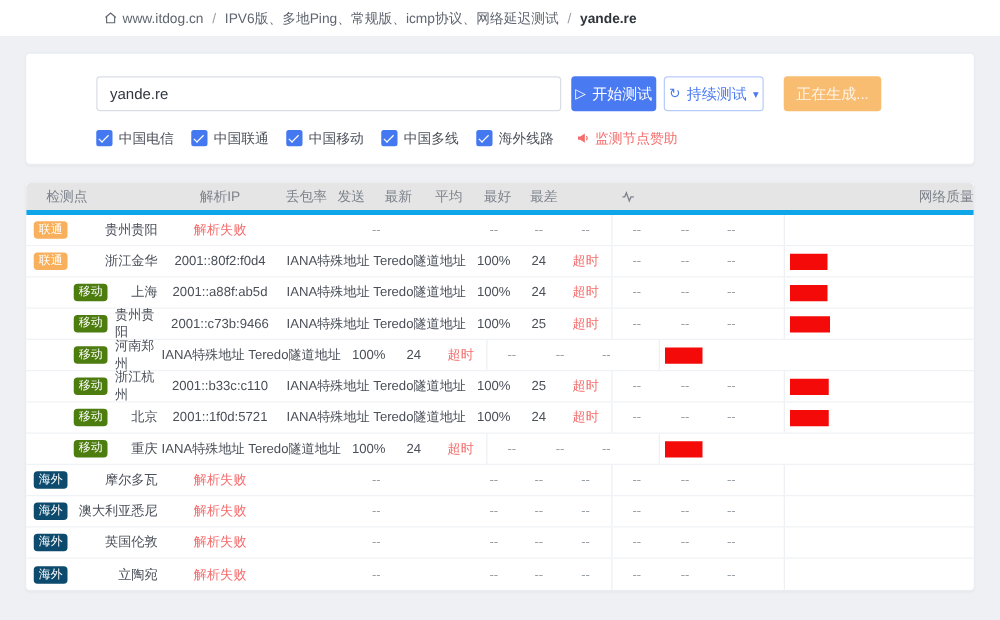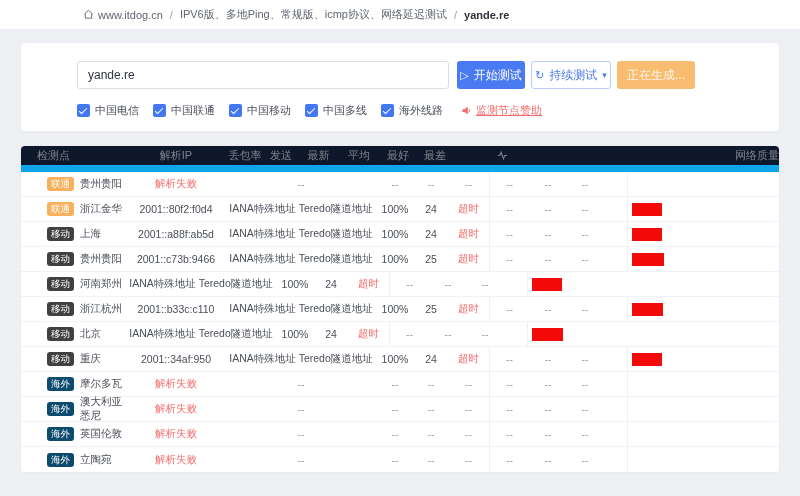--- a/index.html
+++ b/index.html
@@ -21,51 +21,51 @@
   .toolbar-card { height:90px; padding:18px 20px 0 56px; margin-bottom:13px; }
   .toolbar-row { display:flex; align-items:center; }
   .target-input { width:372px; height:28px; border:1px solid #d9dee6; border-radius:3px;
     padding:0 10px; font-size:12px; color:#303540; outline:none;
     font-family:"Liberation Sans","DejaVu Sans",sans-serif; }
   .btn { height:28px; border-radius:3px; font-size:12px; display:inline-flex;
     align-items:center; justify-content:center; gap:5px; cursor:pointer; border:none;
     font-family:"Liberation Sans","DejaVu Sans",sans-serif; }
   .btn-start { background:#4a7af2; color:#fff; width:68px; margin-left:8px; }
   .btn-cont  { background:#fff; color:#4a7af2; border:1px solid #b9cdfa; width:80px; margin-left:6px; }
-  .btn-gen   { background:#f8bd70; color:rgba(255,255,255,.85); width:78px; margin-left:6px; cursor:not-allowed; }
+  .btn-gen   { background:#f8bd70; color:rgba(255,255,255,.85); width:78px; margin-left:16px; cursor:not-allowed; }
   .btn .ic { font-size:11px; line-height:1; }
   .caret { font-size:9px; }
 
   
   .filters-row { display:flex; align-items:flex-end; margin-top:14px; gap:14px; font-size:11px; }
   .cb-item { display:flex; align-items:center; gap:5px; cursor:pointer; color:#4a4f58; }
   .cb { width:13px; height:13px; background:#4478f0; border-radius:2px; position:relative; flex:0 0 13px; }
   .cb::after { content:""; position:absolute; left:4.2px; top:1.6px; width:3px; height:7px;
     border:solid #fff; border-width:0 1.5px 1.5px 0; transform:rotate(45deg); }
-  .sponsor { display:flex; align-items:center; gap:4px; color:#f56c6c; cursor:pointer; margin-left:4px;text-decoration:underline; }
+  .sponsor { display:flex; align-items:center; gap:4px; color:#f56c6c; cursor:pointer; margin-left:4px; }
 
   
-  .t-header { display:flex; height:26px; background:#0f172a; border-bottom:7px solid #0ea5e9;
+  .t-header { display:flex; height:26px; background:#e5e5e5; border-bottom:4px solid #0ea5e9;
     border-radius:4px 4px 0 0; font-size:11px; color:#7e838c; }
   .th,.td { display:flex; align-items:center; justify-content:center; }
   .c1 { width:105px; justify-content:flex-start; }
   .th.c1 { padding-left:16px; }
-  .td.c1 { padding-left:26px; gap:6px; }
+  .td.c1 { padding-left:6px; gap:6px;justify-content:space-between; }
   .c2 { width:100px; } .c3 { width:150px; } .c4 { width:38px; } .c5 { width:34px; }
   .c6 { width:41px; } .c7 { width:40px; } .c8 { width:38px; }
   .c9 { width:60px; padding-right:24px; }
   .c10 { flex:1; justify-content:space-between; }
   .th.c10 { padding-left:20px; gap:4px; }
   .td.c10 { padding-left:2px; }
   .td.c7, .td.c10 { border-left:1px solid #eef0f4; }
   .t-row { display:flex; height:25px; border-bottom:1px solid #f0f2f5; font-size:10.5px; }
   .t-row:last-child { border-bottom:none; }
   .badge { color:#fff; font-size:9.5px; line-height:14px; padding:0 4px; border-radius:3px; white-space:nowrap; }
   .badge.unicom   { background:#f8b05c; }
-  .badge.mobile   { background:#404040; }
+  .badge.mobile   { background:#4d7c0f;margin-left:32px; }
   .badge.overseas { background:#0c4a6e; }
   .red { color:#f56c6c; }
   .dim { color:#9aa0a8; }
   .qbar { height:13px; background:#f50a0a; margin-left:2px; }
   .hdr-ic { display:inline-flex; }
 </style>
 </head>
 <body>
 
 <div class="topbar">
@@ -247,37 +247,37 @@
           <div class="td c9 dim">--</div>
           <div class="td c10">
             <div class="qbar" style="width: 31px;"></div>
           </div>
         </div>
         <div class="t-row">
           <div class="td c1">
             <div class="badge mobile">移动</div>
             <div class="loc">北京</div>
           </div>
+          <div class="td c2 ">2001::1f0d:5721</div>
           <div class="td c3 ">IANA特殊地址 Teredo隧道地址</div>
           <div class="td c4 ">100%</div>
           <div class="td c5 ">24</div>
           <div class="td c6 red">超时</div>
           <div class="td c7 dim">--</div>
           <div class="td c8 dim">--</div>
           <div class="td c9 dim">--</div>
           <div class="td c10">
             <div class="qbar" style="width: 31px;"></div>
           </div>
         </div>
         <div class="t-row">
           <div class="td c1">
             <div class="badge mobile">移动</div>
             <div class="loc">重庆</div>
           </div>
-          <div class="td c2 ">2001::34af:950</div>
           <div class="td c3 ">IANA特殊地址 Teredo隧道地址</div>
           <div class="td c4 ">100%</div>
           <div class="td c5 ">24</div>
           <div class="td c6 red">超时</div>
           <div class="td c7 dim">--</div>
           <div class="td c8 dim">--</div>
           <div class="td c9 dim">--</div>
           <div class="td c10">
             <div class="qbar" style="width: 30px;"></div>
           </div>

